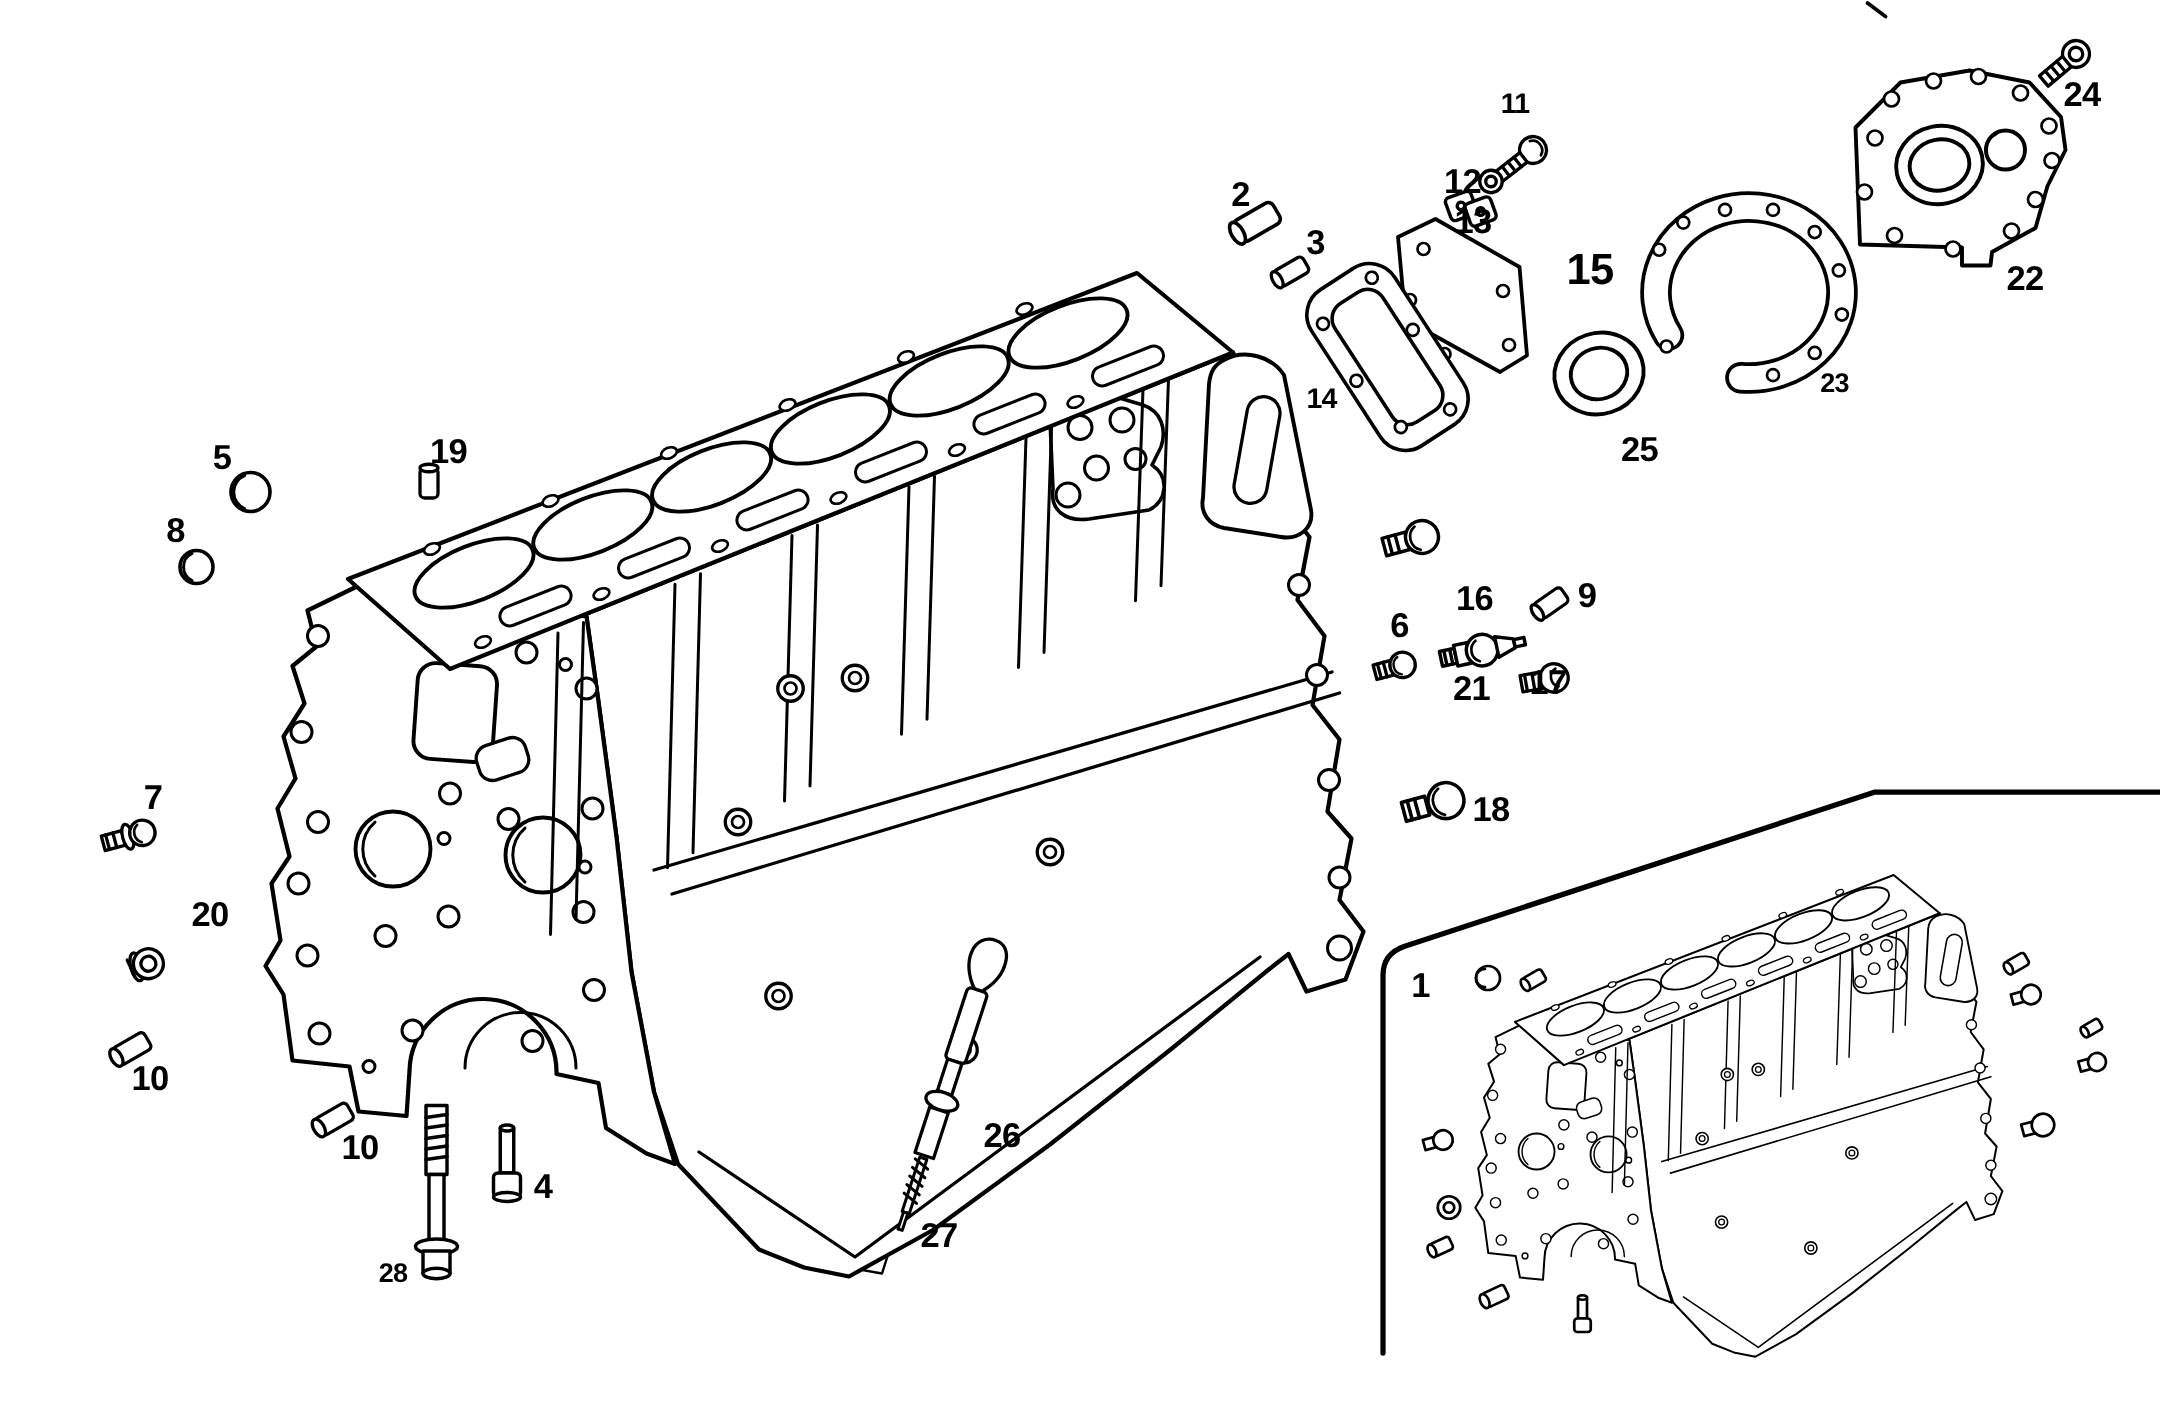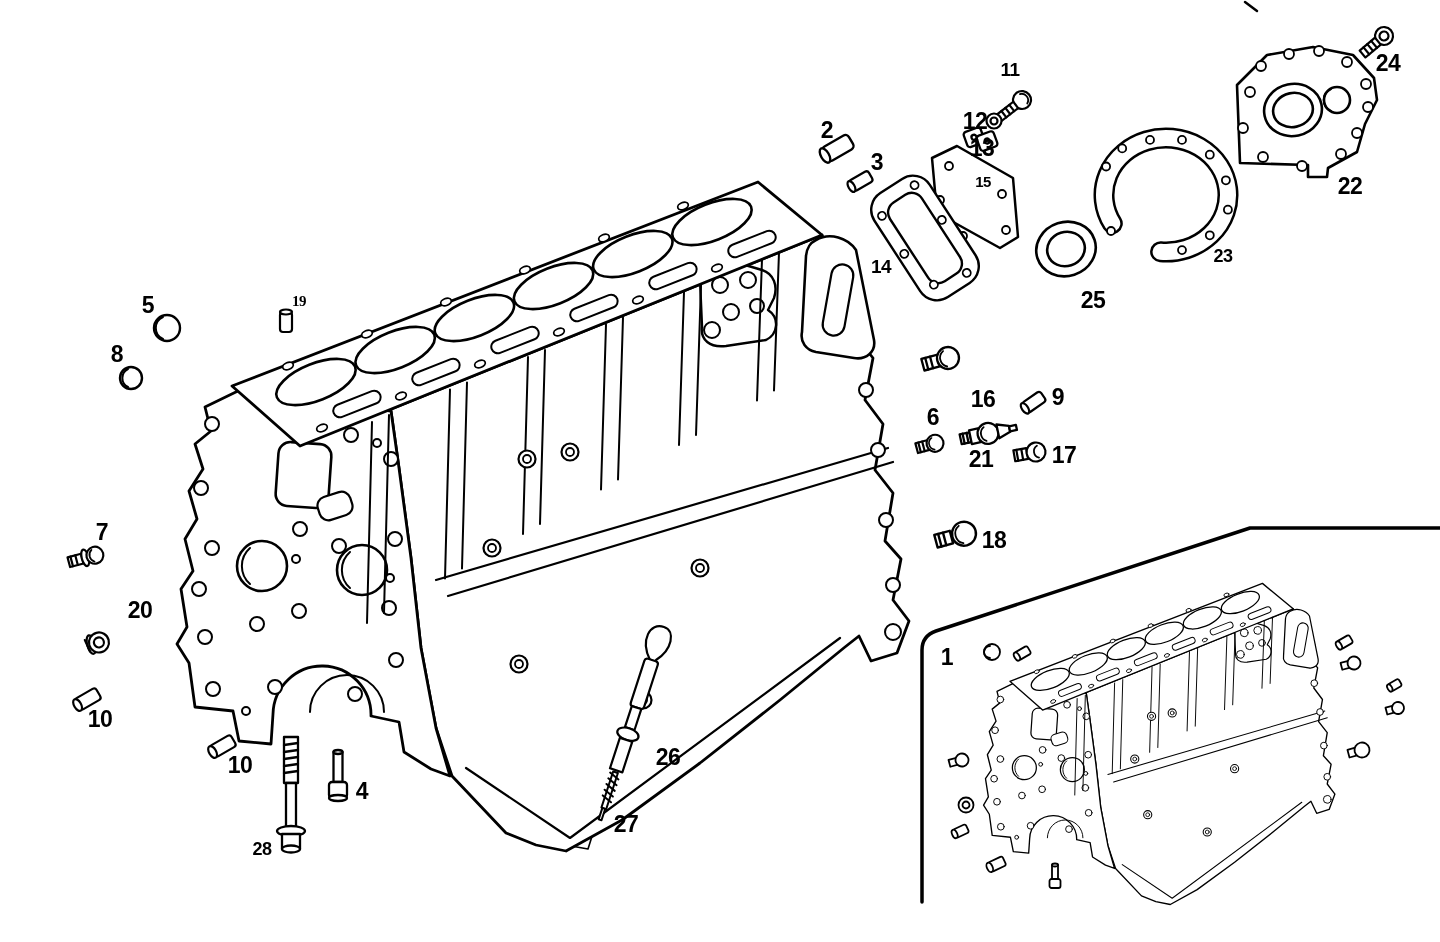--- a/index.html
+++ b/index.html
@@ -467,25 +467,25 @@
       <div class="callout" style="left: 933px; top: 417px; font-size: 23px;">6</div>
       <div class="callout" style="left: 102px; top: 532px; font-size: 23px;">7</div>
       <div class="callout" style="left: 117px; top: 354px; font-size: 23px;">8</div>
       <div class="callout" style="left: 1058px; top: 397px; font-size: 23px;">9</div>
       <div class="callout" style="left: 100px; top: 719px; font-size: 23px;">10</div>
       <div class="callout" style="left: 240px; top: 765px; font-size: 23px;">10</div>
       <div class="callout" style="left: 1010px; top: 70px; font-size: 19px;">11</div>
       <div class="callout" style="left: 957px; top: 121px; font-size: 23px; margin-left: 18px;">12</div>
       <div class="callout" style="left: 982px; top: 100px; font-size: 23px; margin-top: 48px;">13</div>
       <div class="callout" style="left: 881px; top: 267px; font-size: 19px;">14</div>
-      <div class="callout" style="left: 983px; top: 181px; font-size: 15px;">15</div>
+      <div class="callout" style="left: 1060px; top: 181px; font-size: 29px;">15</div>
       <div class="callout" style="left: 983px; top: 359px; font-size: 23px; margin-top: 40px;">16</div>
-      <div class="callout" style="left: 1064px; top: 455px; font-size: 23px;">17</div>
+      <div class="callout" style="left: 1032px; top: 455px; font-size: 23px;">17</div>
       <div class="callout" style="left: 994px; top: 540px; font-size: 23px;">18</div>
-      <div class="callout" style="left: 299px; top: 301px; font-size: 15px; font-family: Liberation Serif, serif;">19</div>
+      <div class="callout" style="left: 299px; top: 301px; font-size: 23px;">19</div>
       <div class="callout" style="left: 140px; top: 610px; font-size: 23px;">20</div>
       <div class="callout" style="left: 981px; top: 459px; font-size: 23px;">21</div>
       <div class="callout" style="left: 1350px; top: 186px; font-size: 23px;">22</div>
       <div class="callout" style="left: 1223px; top: 256px; font-size: 18px;">23</div>
       <div class="callout" style="left: 1388px; top: 63px; font-size: 23px;">24</div>
       <div class="callout" style="left: 1093px; top: 300px; font-size: 23px;">25</div>
       <div class="callout" style="left: 668px; top: 757px; font-size: 23px;">26</div>
       <div class="callout" style="left: 626px; top: 803px; font-size: 23px; margin-top: 21px;">27</div>
       <div class="callout" style="left: 262px; top: 849px; font-size: 18px;">28</div>
     </div>

